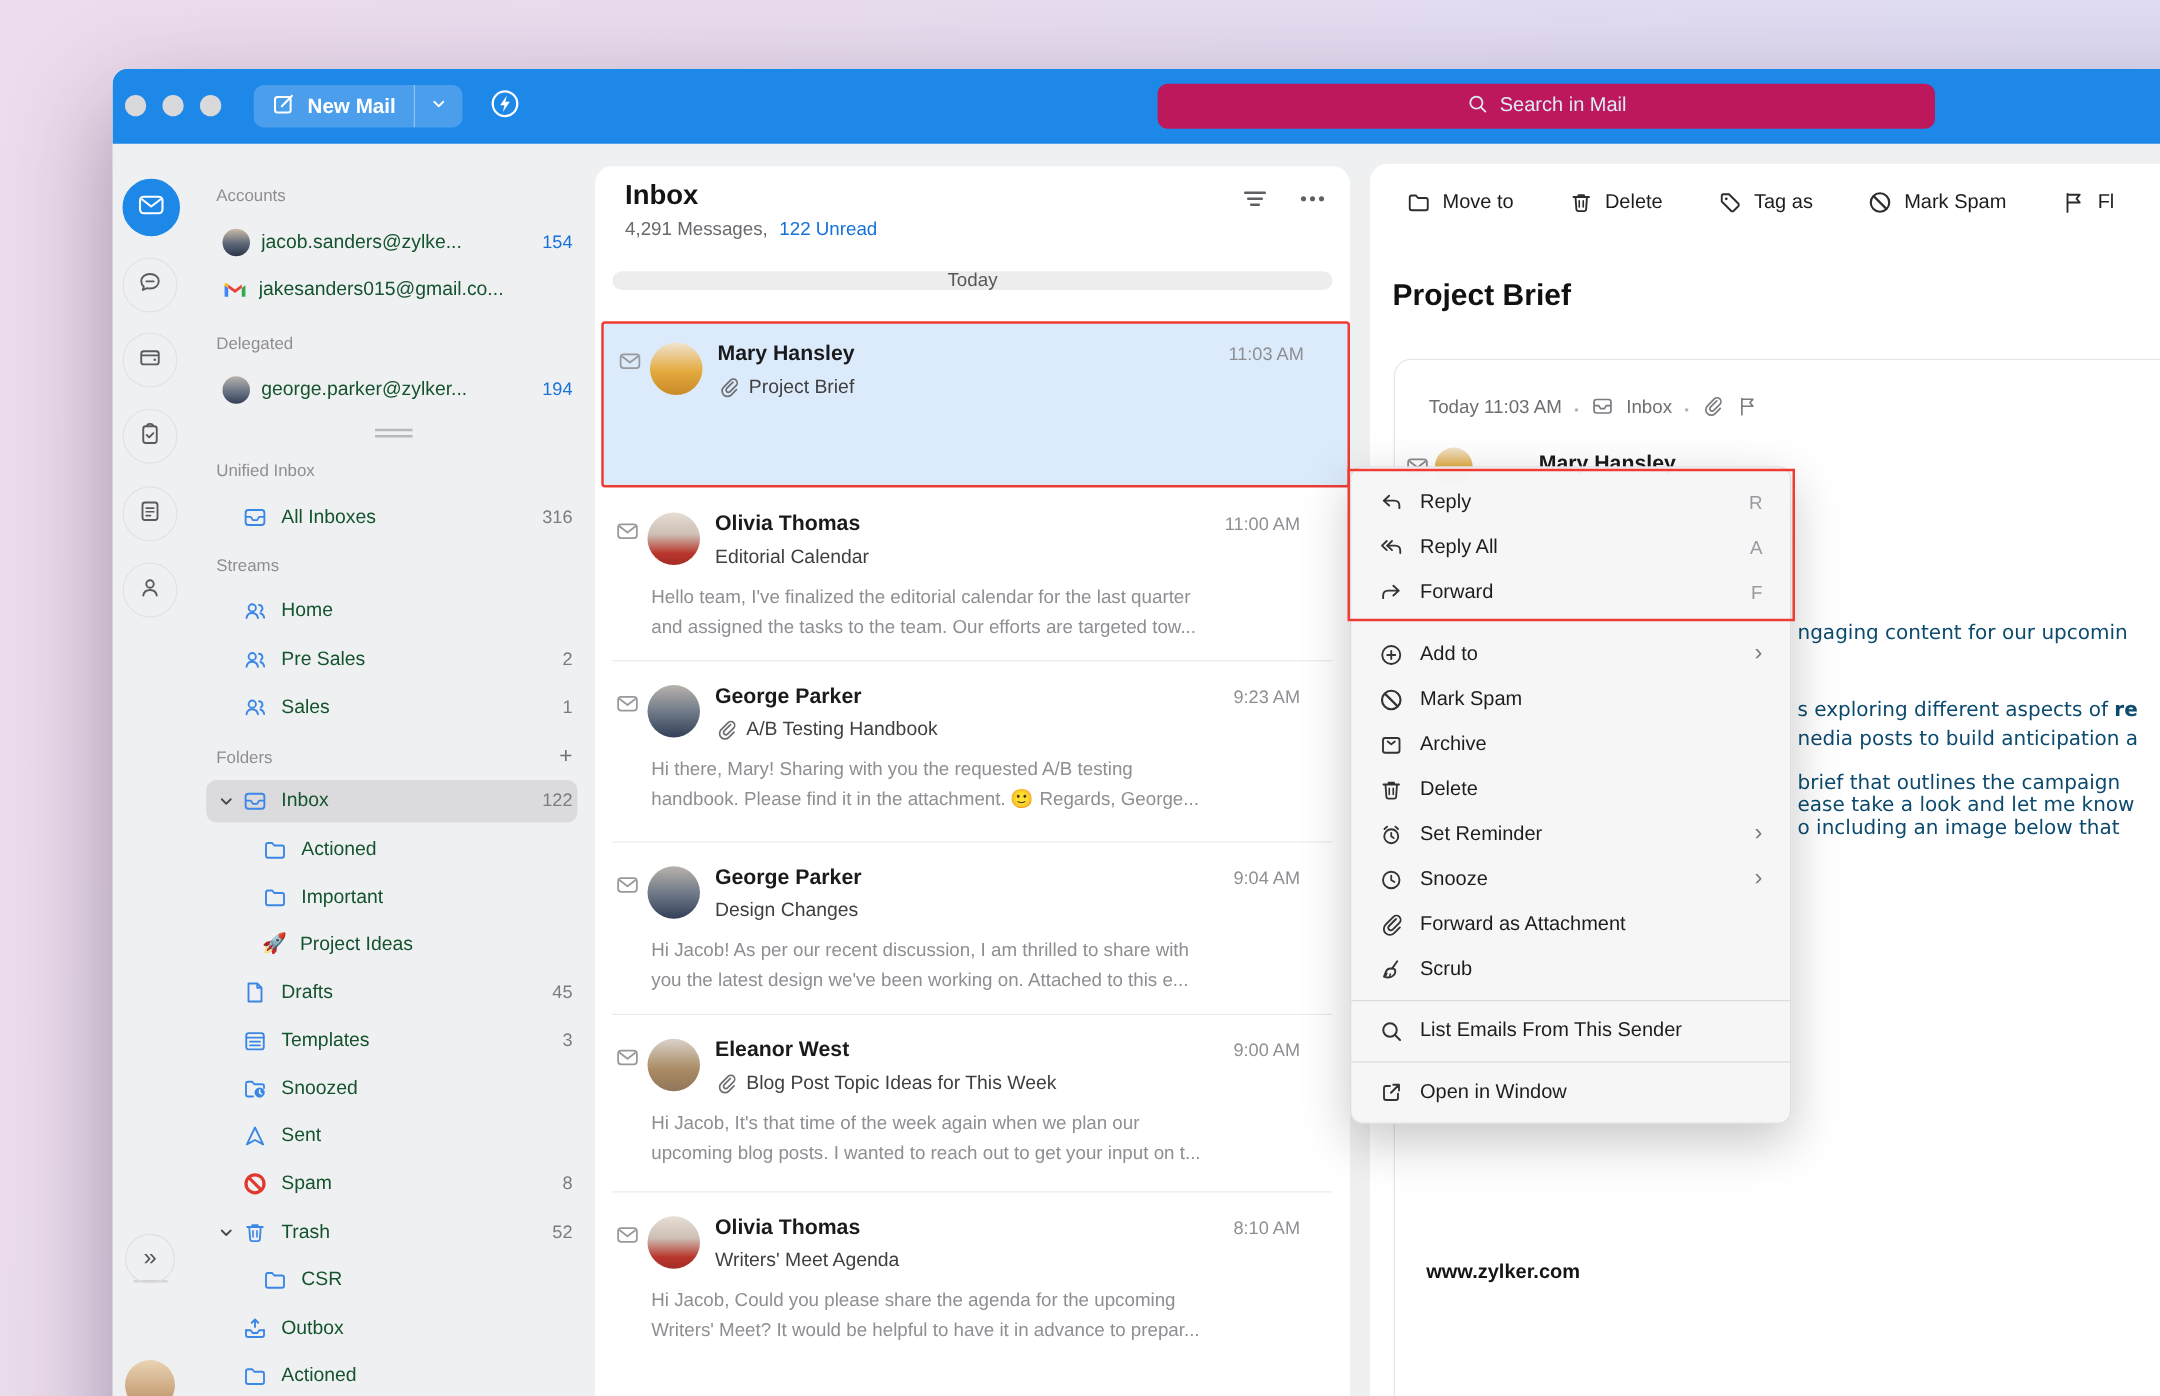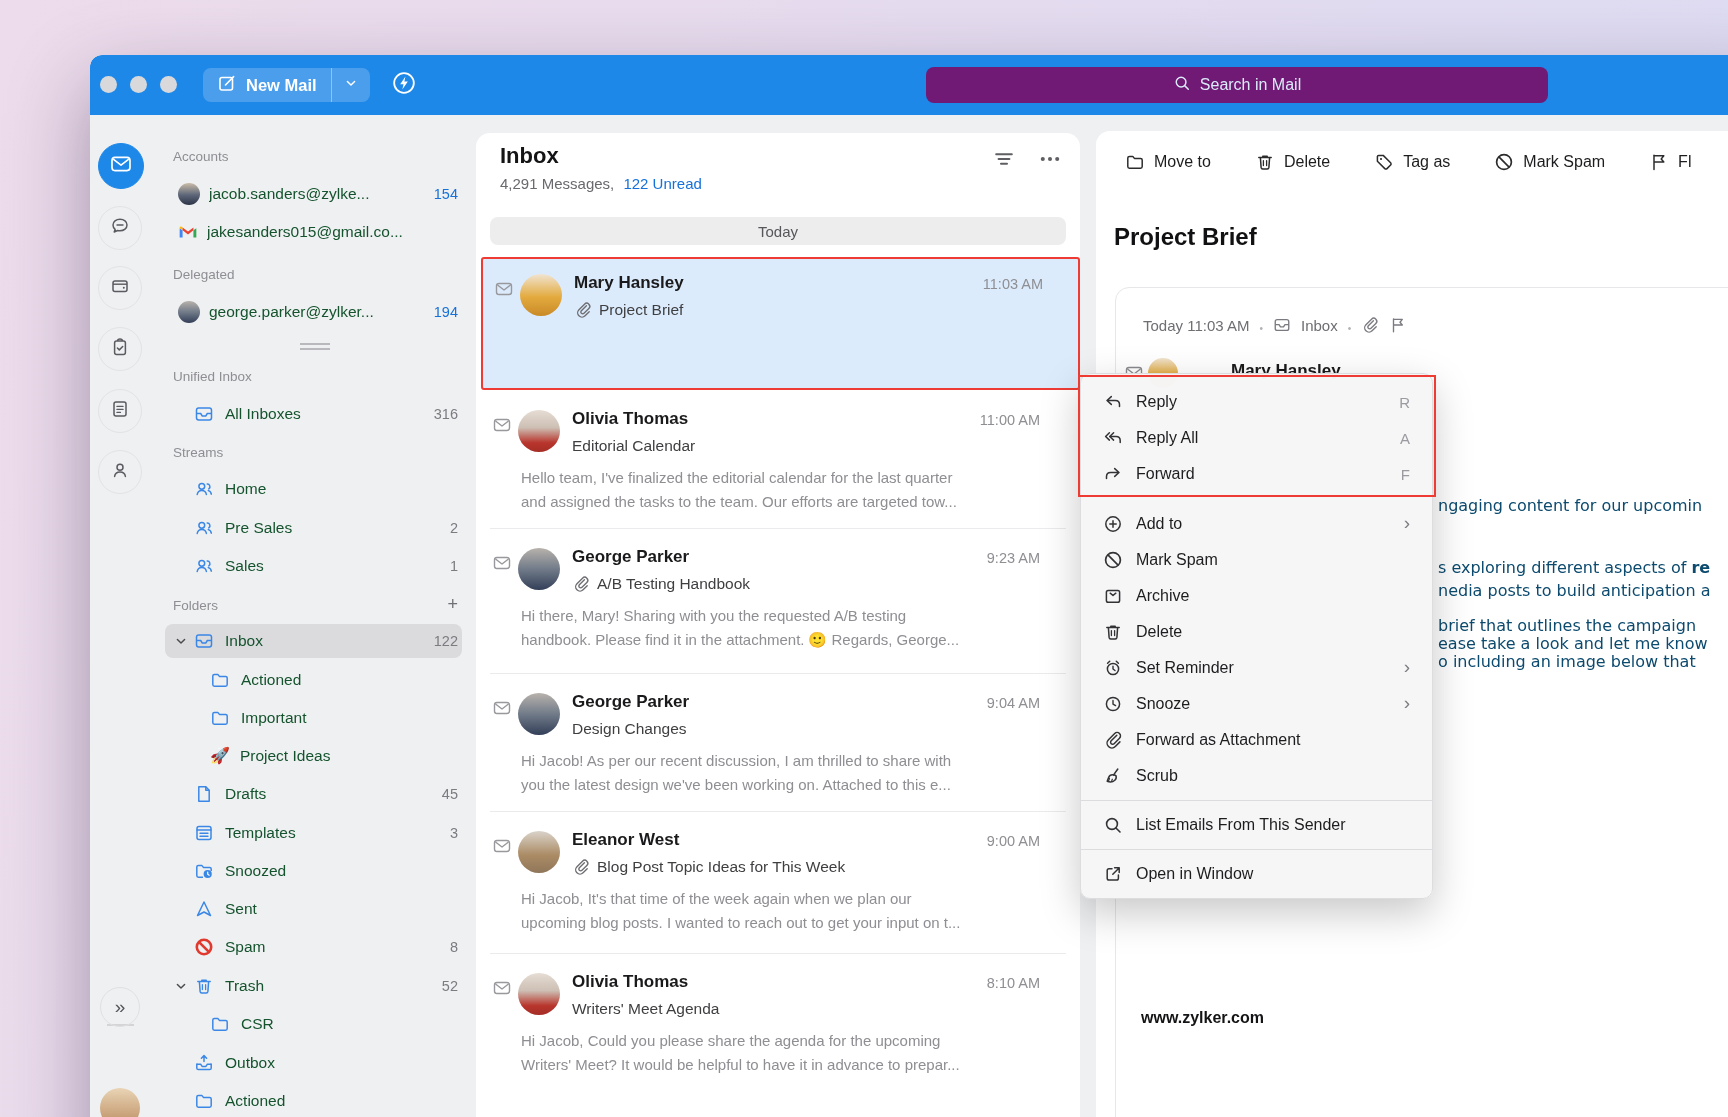--- a/index.html
+++ b/index.html
@@ -17,21 +17,21 @@
   }
   
   .topbar { position:absolute; left:0; top:0; right:0; height:60px; background:#1d88e8; border-radius:12px 12px 0 0; }
   .tl { position:absolute; top:21px; width:17px; height:17px; border-radius:50%; background:#d9d9db; }
   .newmail { position:absolute; left:113px; top:13px; height:34px; display:flex; align-items:stretch;
              background:#4b9eec; border-radius:8px; color:#fff; overflow:hidden; }
   .newmail-main { display:flex; align-items:center; gap:9px; padding:0 14px; font-size:16.5px; font-weight:600; }
   .newmail-arrow { display:flex; align-items:center; padding:0 11px; border-left:1px solid rgba(255,255,255,.38); }
   .boltbtn { position:absolute; left:298px; top:14px; width:32px; height:32px; border-radius:50%; color:#fff;
              display:flex; align-items:center; justify-content:center; }
-  .searchbar { position:absolute; left:836px; top:12px; width:622px; height:36px; background:#701a75; border-radius:8px;
+  .searchbar { position:absolute; left:836px; top:12px; width:622px; height:36px; background:#be185d; border-radius:8px;
                display:flex; align-items:center; justify-content:center; gap:9px; color:#dcebfa; font-size:16px; }
   
   .rail { position:absolute; left:0; top:60px; width:70px; bottom:0; }
   .rail-ic { position:absolute; left:8px; width:44px; height:44px; border-radius:50%;
              display:flex; align-items:center; justify-content:center; color:#5a5a5f; border:1px solid #e3e3e6; }
   .rail-ic.active { background:#1d88e8; border-color:#1d88e8; color:#fff; width:46px; height:46px; }
   .rail-div { position:absolute; left:17px; top:909px; width:27px; height:2px; background:#d4d4d7; }
   .rail-expand { position:absolute; left:10px; top:872px; width:40px; height:40px; border-radius:50%;
                  border:1px solid #e0e0e3; color:#55555a; font-size:19px; display:flex; align-items:center; justify-content:center; }
   .rail-avatar { position:absolute; left:10px; top:973px; width:40px; height:40px; border-radius:50%;
@@ -60,21 +60,21 @@
   .sb-handle { position:absolute; left:140px; top:228px; width:30px; }
   .sb-handle i { display:block; height:2px; background:#b9b9bd; margin-bottom:3px; }
   .emoji { font-size:16px; line-height:1; margin-right:10px; }
   
   .list-pane { position:absolute; left:386px; top:78px; width:604px; bottom:-20px; background:#fff; border-radius:14px 14px 0 0; }
   .lp-title { position:absolute; left:24px; top:10px; font-size:22px; font-weight:700; color:#141416; }
   .lp-sub { position:absolute; left:24px; top:42px; font-size:15px; color:#69696e; }
   .lp-sub b { color:#1671d9; font-weight:500; margin-left:5px; }
   .lp-filter { position:absolute; left:516px; top:14px; color:#5f5f63; }
   .lp-more { position:absolute; left:562px; top:14px; color:#5f5f63; }
-  .pill { position:absolute; left:14px; width:576px; height:28px; background:#ededee; border-radius:8px;
+  .pill { position:absolute; left:14px; width:576px; height:15px; background:#ededee; border-radius:8px;
           display:flex; align-items:center; justify-content:center; font-size:15px; color:#57575b; }
   .msg { position:absolute; left:0; width:604px; height:138px; }
   .msg .env { position:absolute; left:16px; top:23px; color:#98989d; }
   .msg .mav { position:absolute; left:42px; top:18px; width:42px; height:42px; border-radius:50%; }
   .msg .name { position:absolute; left:96px; top:17px; font-size:17px; font-weight:600; color:#1a1a1c; }
   .msg .time { position:absolute; right:40px; top:20px; font-size:14.5px; color:#8e8e93; }
   .msg .subj { position:absolute; left:96px; top:45px; font-size:15.5px; color:#3f3f42; display:flex; align-items:center; gap:7px; }
   .msg .subj .clip { color:#6d6d72; display:flex; }
   .msg .prev { position:absolute; left:45px; top:74px; width:520px; font-size:15px; line-height:24px; color:#8e8e93; }
   .msg-sep { position:absolute; left:14px; width:576px; height:1px; background:#ebebed; }

